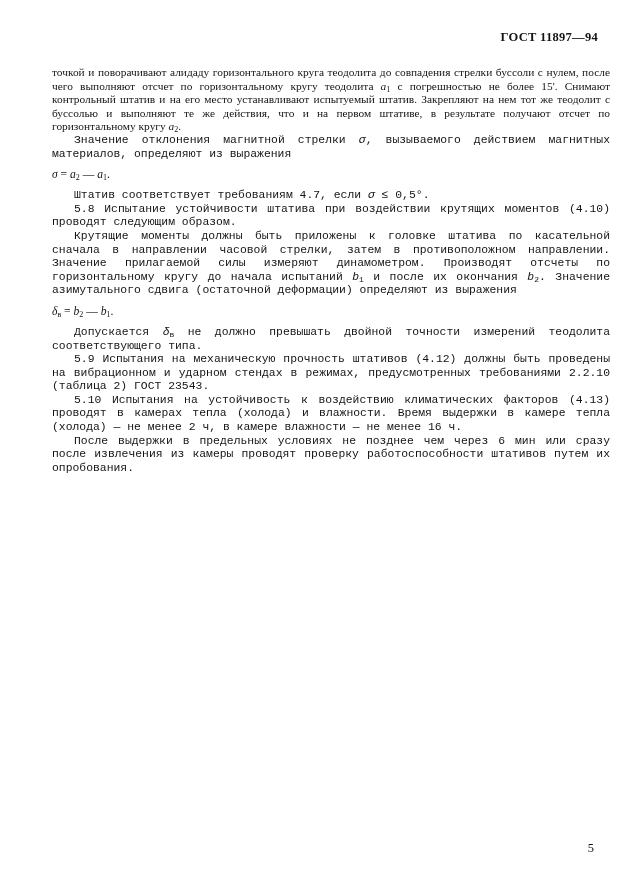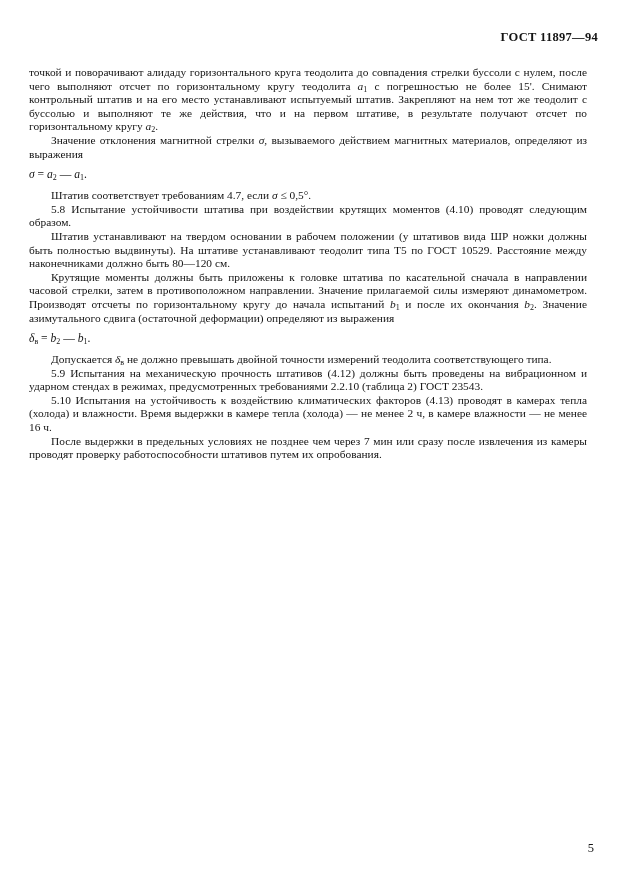--- a/index.html
+++ b/index.html
@@ -17,30 +17,30 @@
     position: absolute;
     top: 30px;
     right: 40px;
     font-size: 12.5px;
     font-weight: bold;
     letter-spacing: 0.3px;
   }
   .content {
     position: absolute;
     top: 66px;
-    left: 29px;
+    left: 52px;
     width: 558px;
   }
   .content p.body {
     font-size: 11.4px;
     line-height: 13.6px;
     text-align: justify;
     hyphens: manual;
   }
-  .content p.indent { text-indent: 22px; }
+  .content p.indent { text-indent: 22px; font-family: Liberation Mono, monospace; }
   .content p.formula {
     text-align: left;
     font-size: 11.6px;
     line-height: 14px;
     margin: 7px 0 7px 0;
   }
   sub {
     font-size: 8px;
     line-height: 0;
     vertical-align: -2px;
@@ -58,23 +58,22 @@
 
 <div class="page">
   <div class="doc-header">ГОСТ 11897—94</div>
 
   <div class="content">
       <p class="body"><span>точкой и поворачивают алидаду горизонтального круга теодолита до совпадения стрелки буссоли с нулем, после чего выполняют отсчет по горизонтальному кругу теодолита </span><span><i>a</i></span><sub>1</sub><span> с погрешностью не более 15'. Снимают контрольный штатив и на его место устанавливают испытуемый штатив. Закреп­ляют на нем тот же теодолит с буссолью и выполняют те же действия, что и на первом штативе, в результате получают отсчет по горизонтальному кругу </span><span><i>a</i></span><sub>2</sub><span>.</span></p>
       <p class="body indent"><span>Значение отклонения магнитной стрелки </span><span><i>σ</i></span><span>, вызываемого действием магнитных материалов, определяют из выражения</span></p>
       <p class="formula"><span><i>σ</i></span><span> = </span><span><i>a</i></span><sub>2</sub><span> — </span><span><i>a</i></span><sub>1</sub><span>.</span></p>
       <p class="body indent"><span>Штатив соответствует требованиям 4.7, если </span><span><i>σ</i></span><span> ≤ 0,5°.</span></p>
       <p class="body indent"><span>5.8 Испытание устойчивости штатива при воздействии крутящих моментов (4.10) проводят следующим образом.</span></p>
-      <p class="body indent"><span>Штатив устанавливают на твердом основании в рабочем положении (у штативов вида ШР ножки должны быть полностью выдвинуты). На штативе устанавливают теодолит типа Т5 по ГОСТ 10529. Расстояние между наконечниками должно быть 80—120 см.</span></p>
       <p class="body indent"><span>Крутящие моменты должны быть приложены к головке штатива по касательной сначала в направлении часовой стрелки, затем в противоположном направлении. Значение прилагаемой силы измеряют динамометром. Производят отсчеты по горизонтальному кругу до начала испытаний </span><span><i>b</i></span><sub>1</sub><span> и после их окончания </span><span><i>b</i></span><sub>2</sub><span>. Значение азимутального сдвига (остаточной деформации) определяют из выражения</span></p>
       <p class="formula"><span><i>δ</i></span><sub>в</sub><span> = </span><span><i>b</i></span><sub>2</sub><span> — </span><span><i>b</i></span><sub>1</sub><span>.</span></p>
       <p class="body indent"><span>Допускается </span><span><i>δ</i></span><sub>в</sub><span> не должно превышать двойной точности измерений теодолита соответствующе­го типа.</span></p>
       <p class="body indent"><span>5.9 Испытания на механическую прочность штативов (4.12) должны быть проведены на вибра­ционном и ударном стендах в режимах, предусмотренных требованиями 2.2.10 (таблица 2) ГОСТ 23543.</span></p>
       <p class="body indent"><span>5.10 Испытания на устойчивость к воздействию климатических факторов (4.13) проводят в камерах тепла (холода) и влажности. Время выдержки в камере тепла (холода) — не менее 2 ч, в камере влажности — не менее 16 ч.</span></p>
-      <p class="body indent"><span>После выдержки в предельных условиях не позднее чем через 7 мин или сразу после извлече­ния из камеры проводят проверку работоспособности штативов путем их опробования.</span></p>
+      <p class="body indent"><span>После выдержки в предельных условиях не позднее чем через 6 мин или сразу после извлече­ния из камеры проводят проверку работоспособности штативов путем их опробования.</span></p>
     </div>
 
   <div class="page-number">5</div>
 </div>
 
 </body></html>

